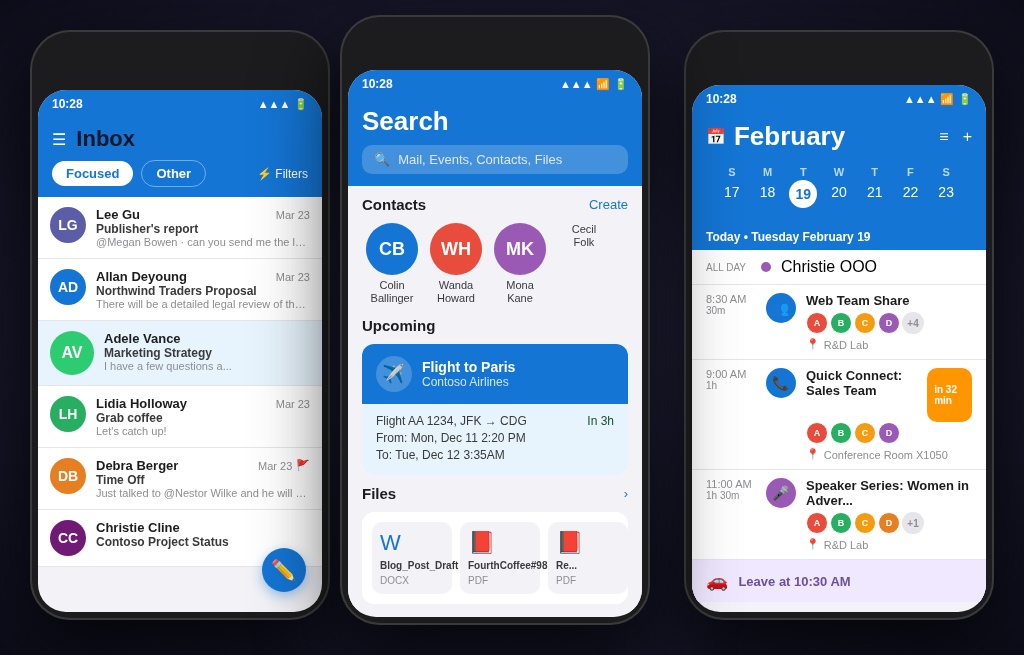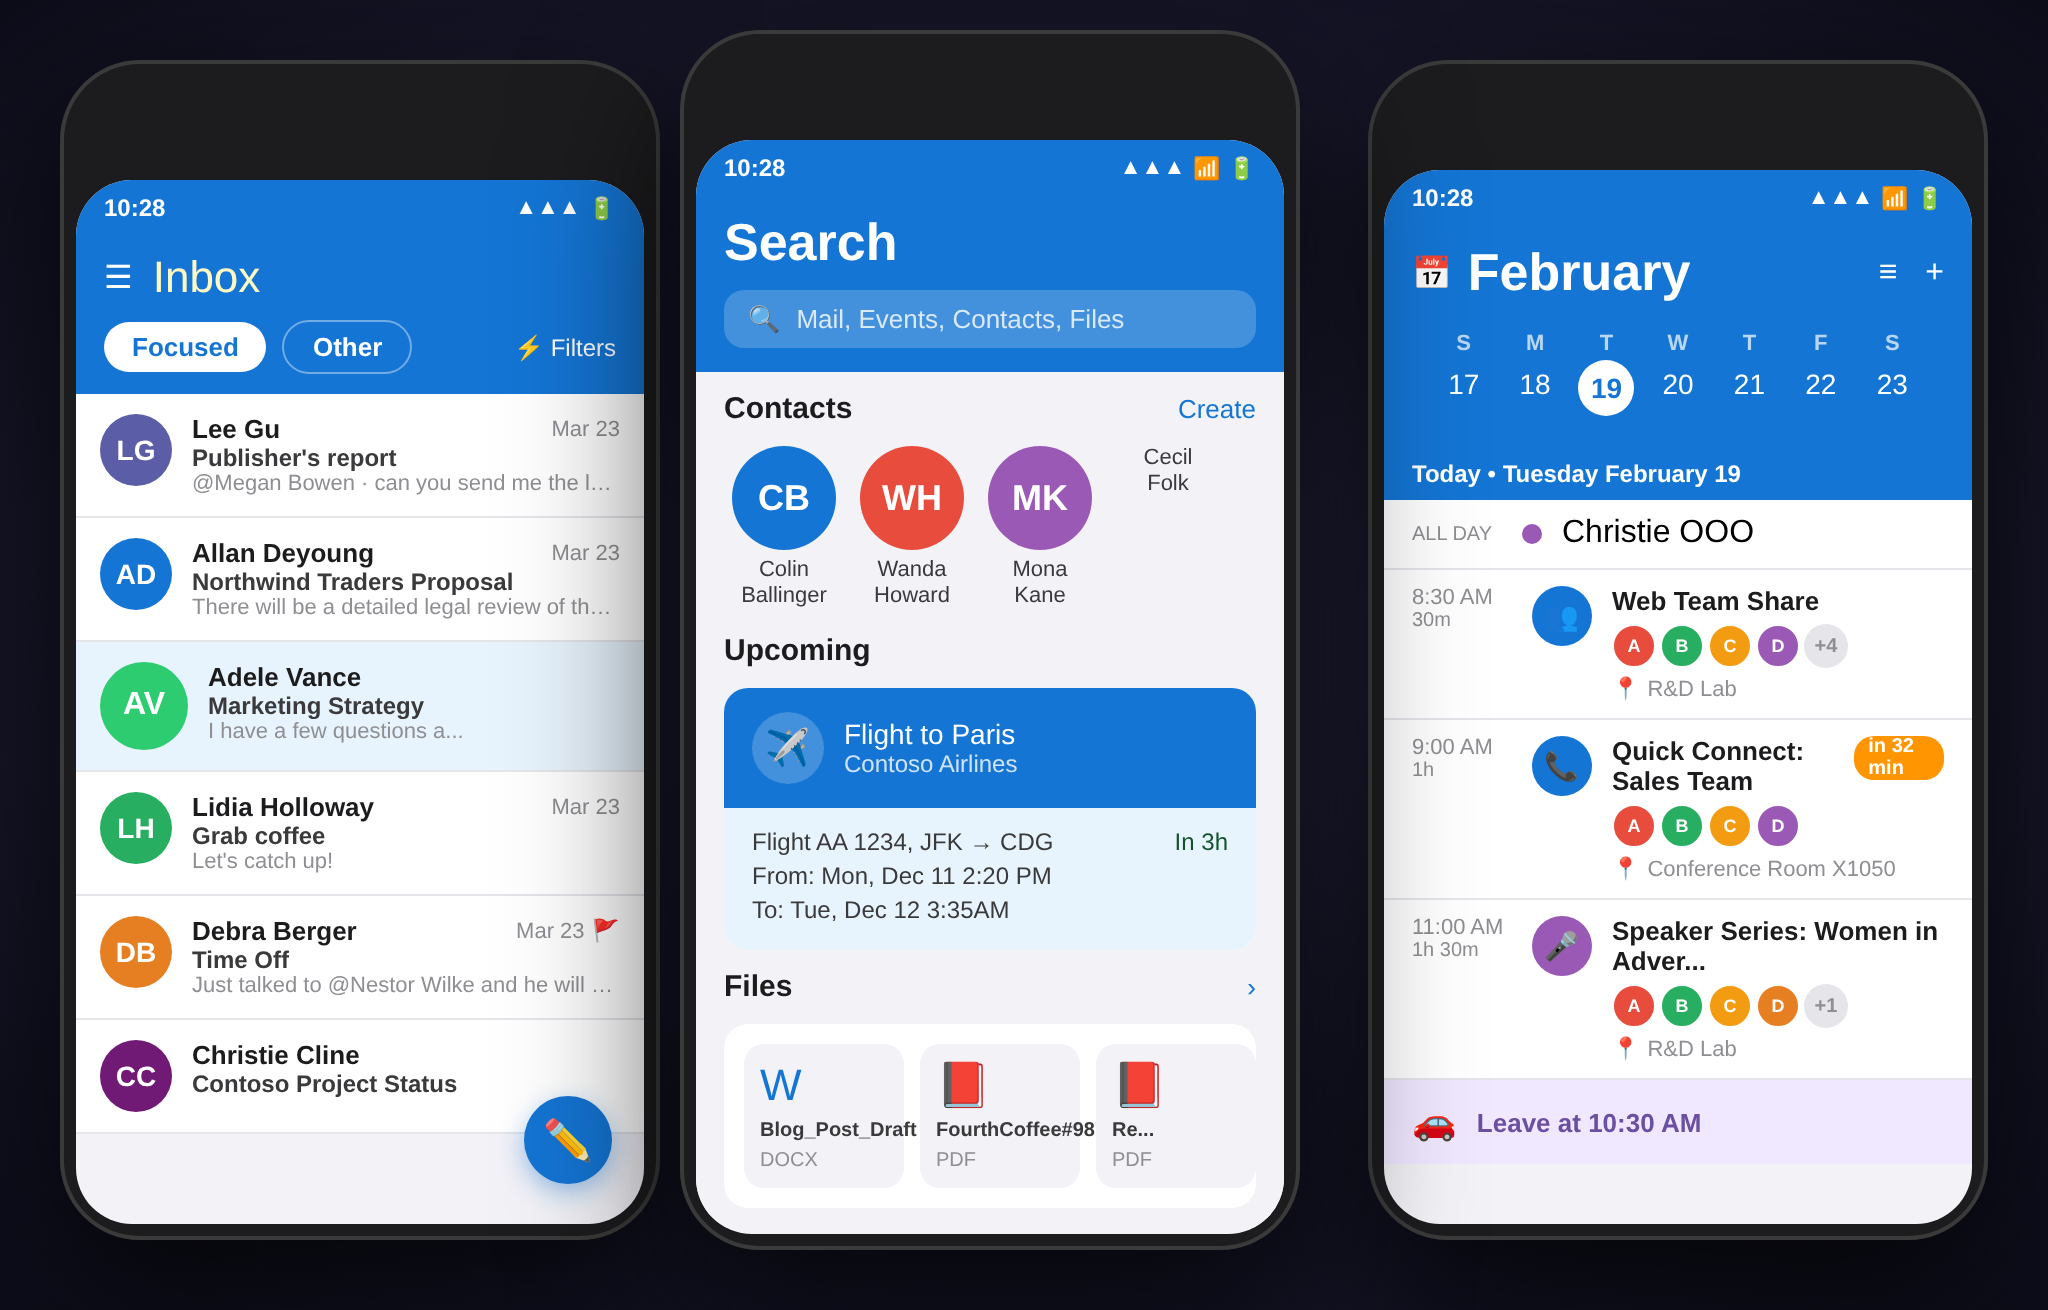--- a/index.html
+++ b/index.html
@@ -129,23 +129,23 @@
     .inbox-header .header-row {
       display: flex;
       align-items: center;
       gap: 10px;
       margin-bottom: 8px;
     }
 
     .hamburger { color: white; font-size: 16px; }
 
     .inbox-title {
-      color: #fef9c3;
+      color: #0f172a;
       font-size: 22px;
-      font-weight: 400;
+      font-weight: 700;
     }
 
     .filter-row {
       display: flex;
       align-items: center;
       gap: 8px;
     }
 
     .pill {
       padding: 5px 14px;
@@ -344,21 +344,21 @@
       width: 36px;
       height: 36px;
       background: rgba(255,255,255,0.2);
       border-radius: 50%;
       display: flex;
       align-items: center;
       justify-content: center;
       font-size: 18px;
     }
 
-    .flight-name { font-size: 14px; font-weight: 400; }
+    .flight-name { font-size: 14px; font-weight: 700; }
     .flight-airline { font-size: 12px; opacity: 0.8; }
 
     .flight-detail {
       background: #e8f4fd;
       padding: 10px 14px;
       font-size: 12px;
       color: #3a3a3c;
     }
 
     .flight-detail-row { margin-bottom: 3px; }
@@ -567,21 +567,21 @@
       display: flex;
       align-items: center;
       gap: 4px;
     }
 
     .in-progress-badge {
       background: #ff9500;
       color: white;
       font-size: 10px;
       font-weight: 700;
-      padding: 0 7px;
+      padding: 16px 7px;
       border-radius: 10px;
     }
 
     .leave-banner {
       background: #f0e8ff;
       padding: 10px 14px;
       display: flex;
       align-items: center;
       gap: 10px;
       font-size: 13px;

